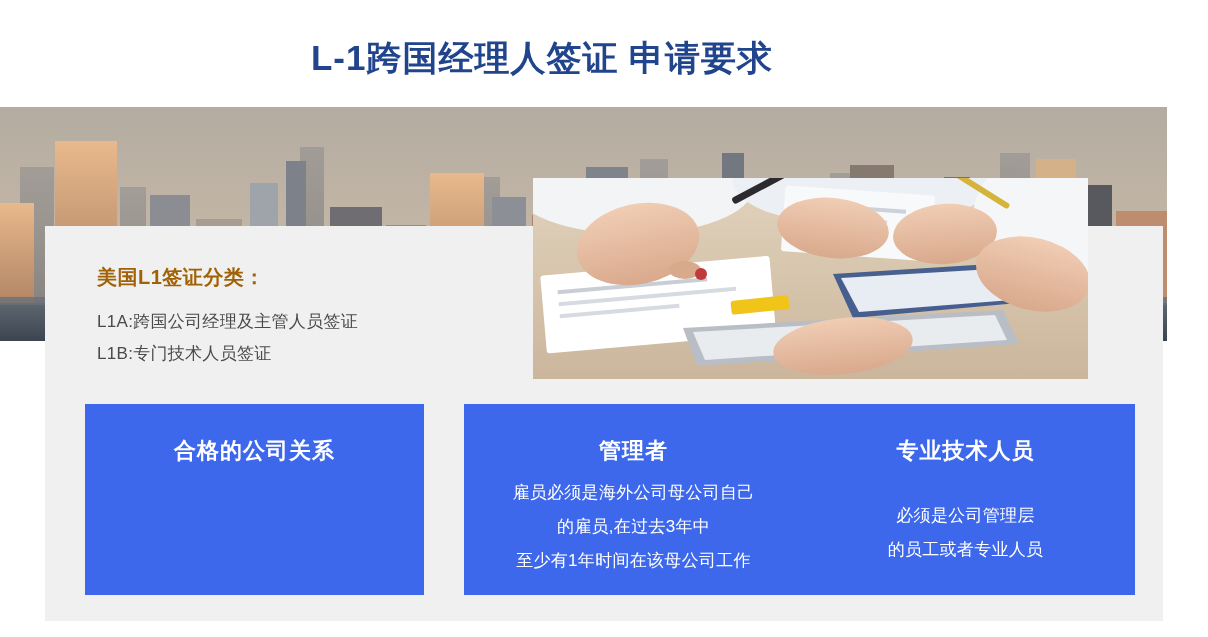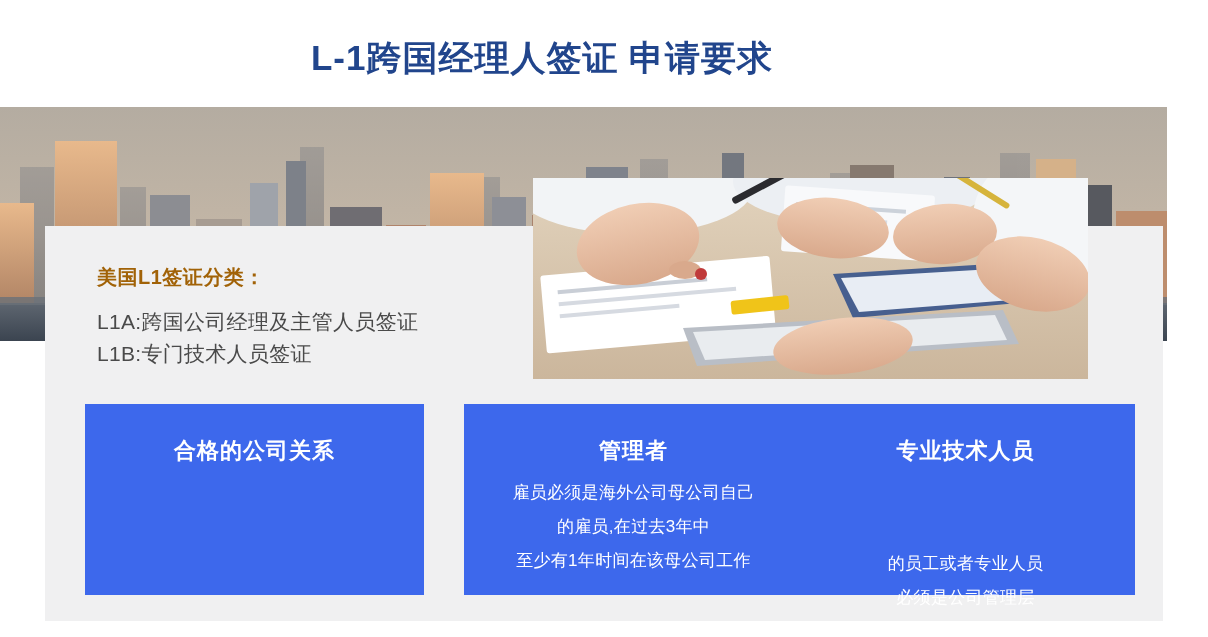--- a/index.html
+++ b/index.html
@@ -38,21 +38,21 @@
   
   .class-block{
     position:absolute; left:97px; top:262px; width:420px;
   }
   .class-heading{
     font-size:20px; font-weight:bold; color:#a16207;
     line-height:30px; letter-spacing:0.5px;
     white-space:nowrap;
   }
   .class-line{
-    font-size:21px; color:#4A4A4A; line-height:32px;
+    font-size:17px; color:#4A4A4A; line-height:32px;
     letter-spacing:0.3px; white-space:nowrap;
   }
   .class-line.first{ margin-top:14px; }
 
   
   .meeting-photo{
     position:absolute; left:533px; top:178px; width:555px; height:201px;
     overflow:hidden; background:#cdbfae;
   }
   .meeting-photo svg{ display:block; width:555px; height:201px; }
@@ -61,21 +61,21 @@
   .cards{ position:absolute; left:0; top:0; width:1108px; height:637px; }
   .card{
     position:absolute; top:404px; height:191px;
     background:#3D68EC;
     color:#ffffff;
     text-align:center;
     display:flex; flex-direction:column; align-items:center;
   }
   .card-1{ left:85px;  width:339px; }
   .card-2{ left:464px; width:339px;align-items:center; }
-  .card-3{ left:796px; width:339px;gap:48px; }
+  .card-3{ left:796px; width:339px; }
 
   .card-title{
     font-size:22px; font-weight:bold; letter-spacing:1px;
     line-height:28px; margin-top:33px; white-space:nowrap;
   }
   .card-body{
     margin-top:11px; width:100%;
   }
   .card-body .bline{
     font-size:17px; line-height:34px; letter-spacing:0.3px;
@@ -223,19 +223,19 @@
       <div class="card-body">
         <div class="bline">雇员必须是海外公司母公司自己</div>
         <div class="bline">的雇员,在过去3年中</div>
         <div class="bline">至少有1年时间在该母公司工作</div>
       </div>
     </div>
 
     <div class="card card-3">
       <div class="card-title">专业技术人员</div>
       <div class="card-body">
+        <div class="bline">必须是公司管理层</div>
         <div class="bline">的员工或者专业人员</div>
-        <div class="bline">必须是公司管理层</div>
       </div>
     </div>
 
   </div>
 </div>
 
 </body></html>

